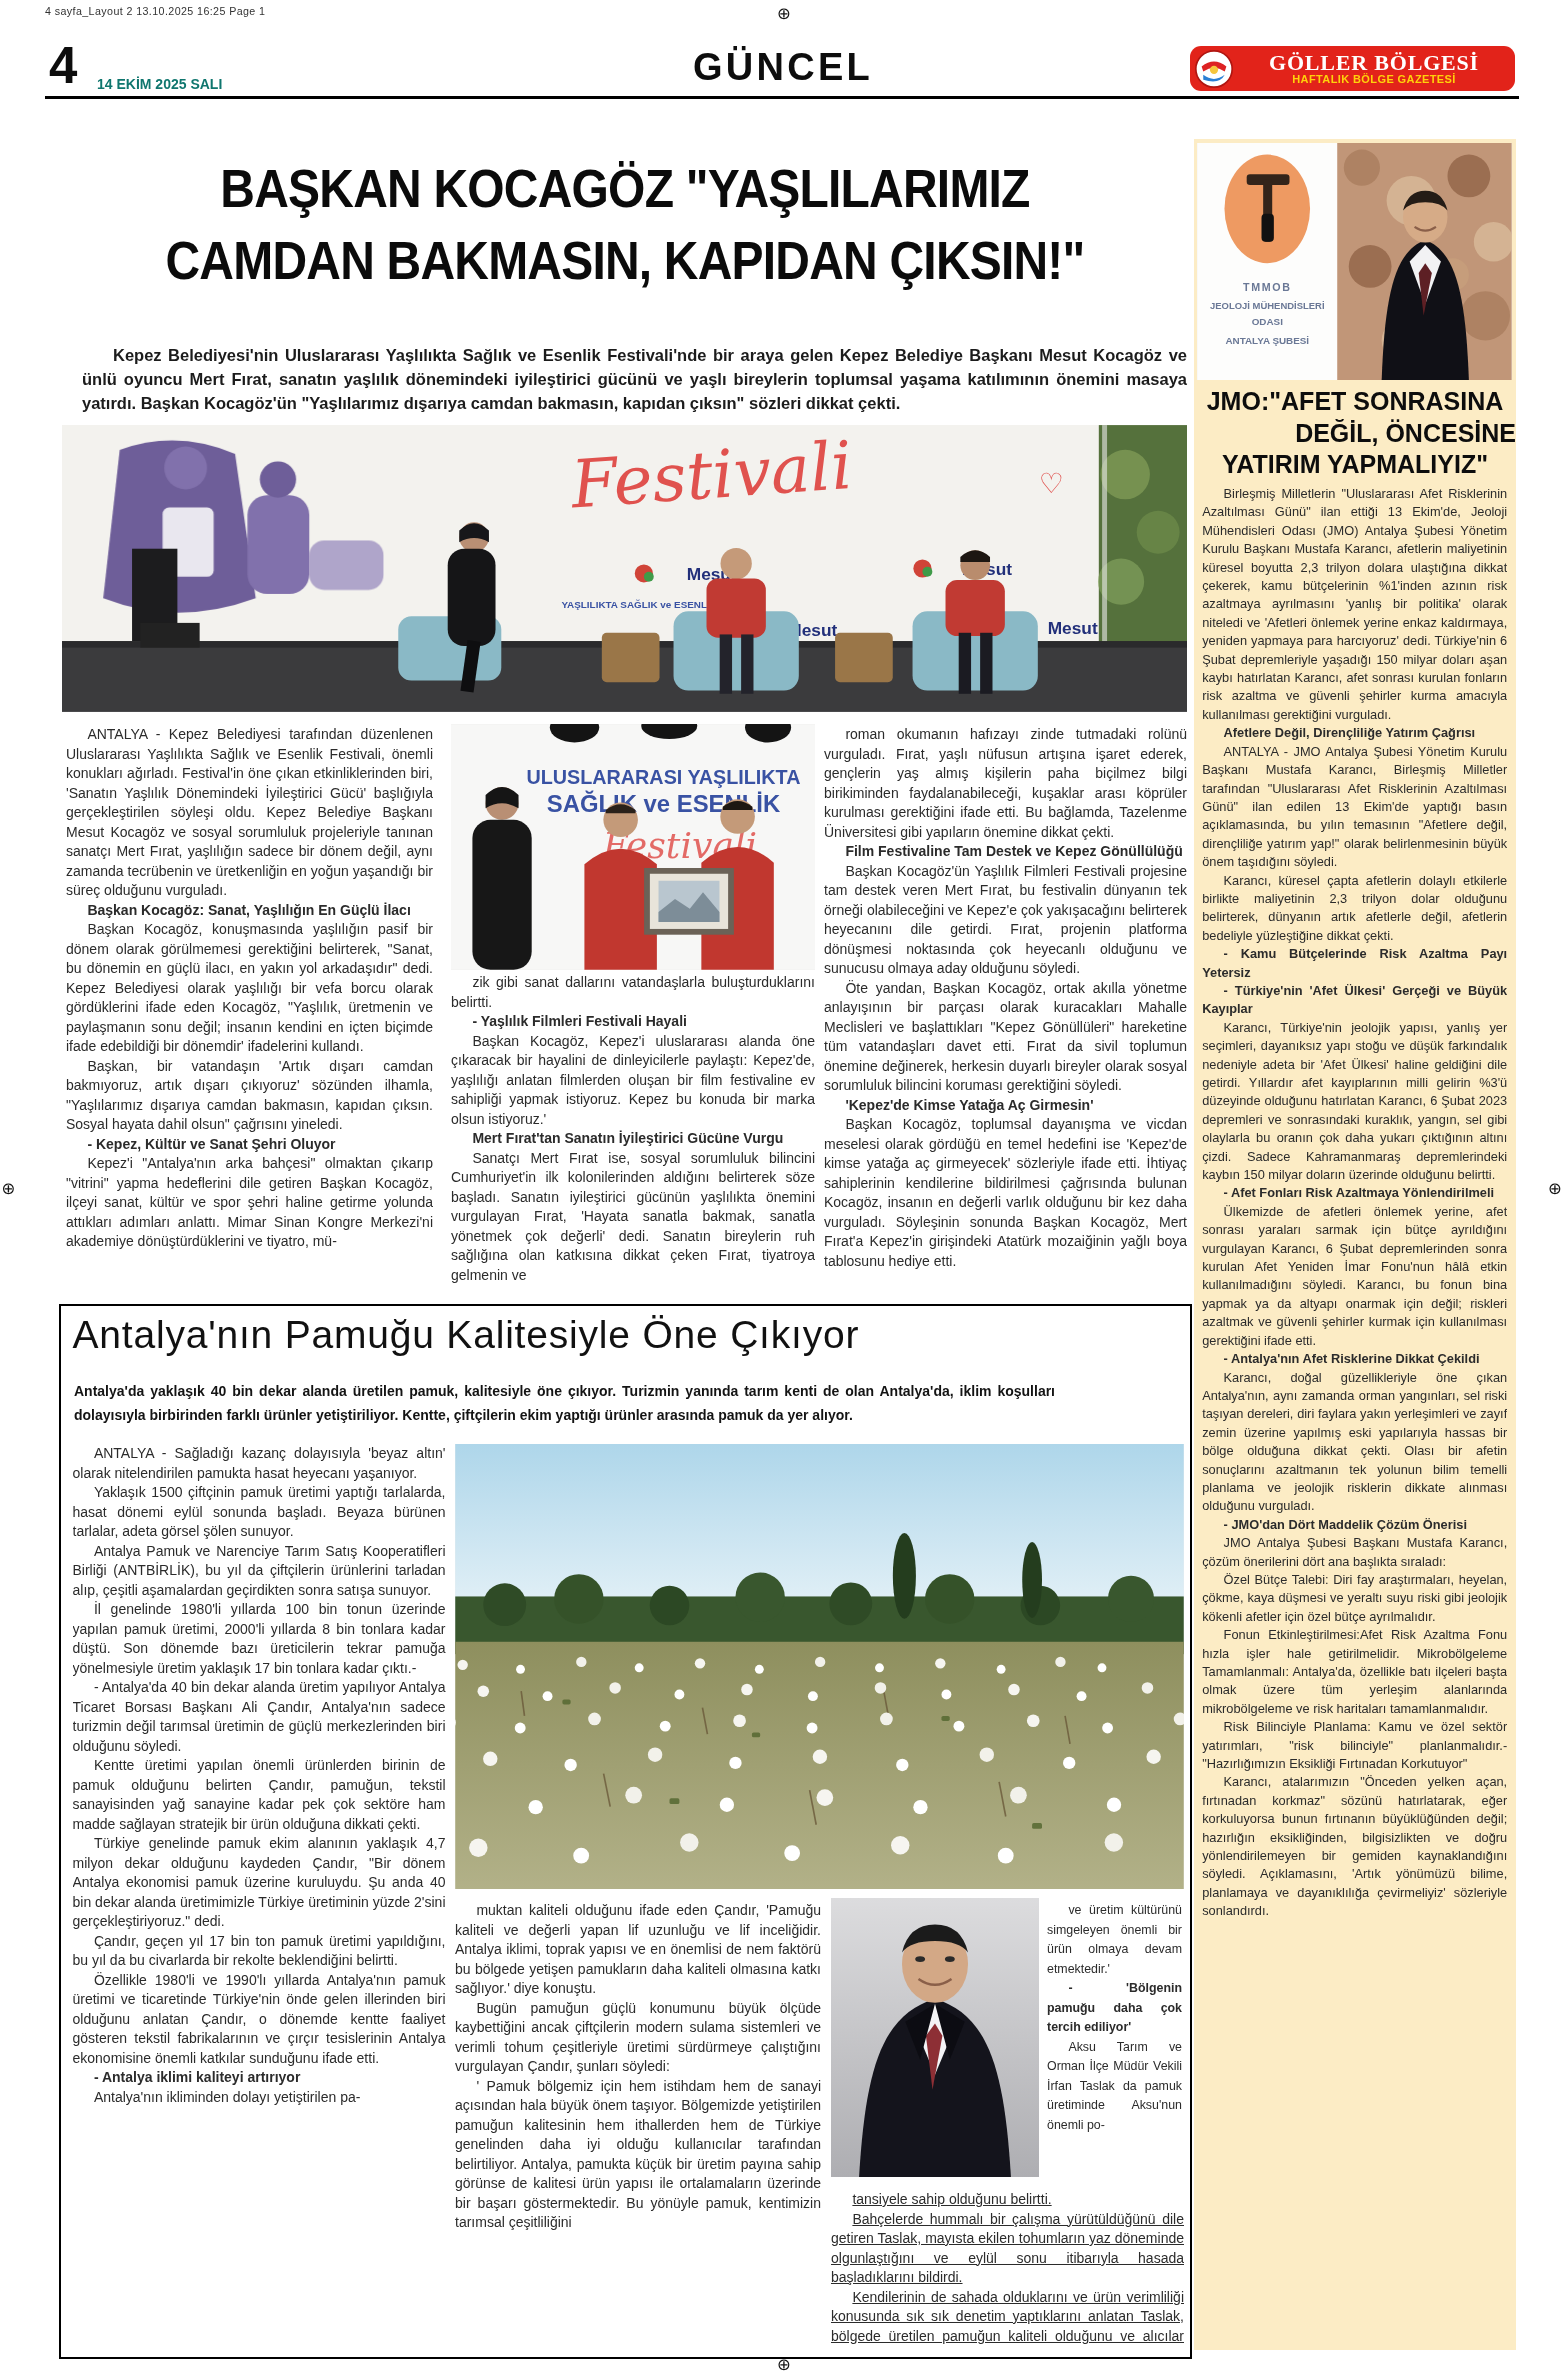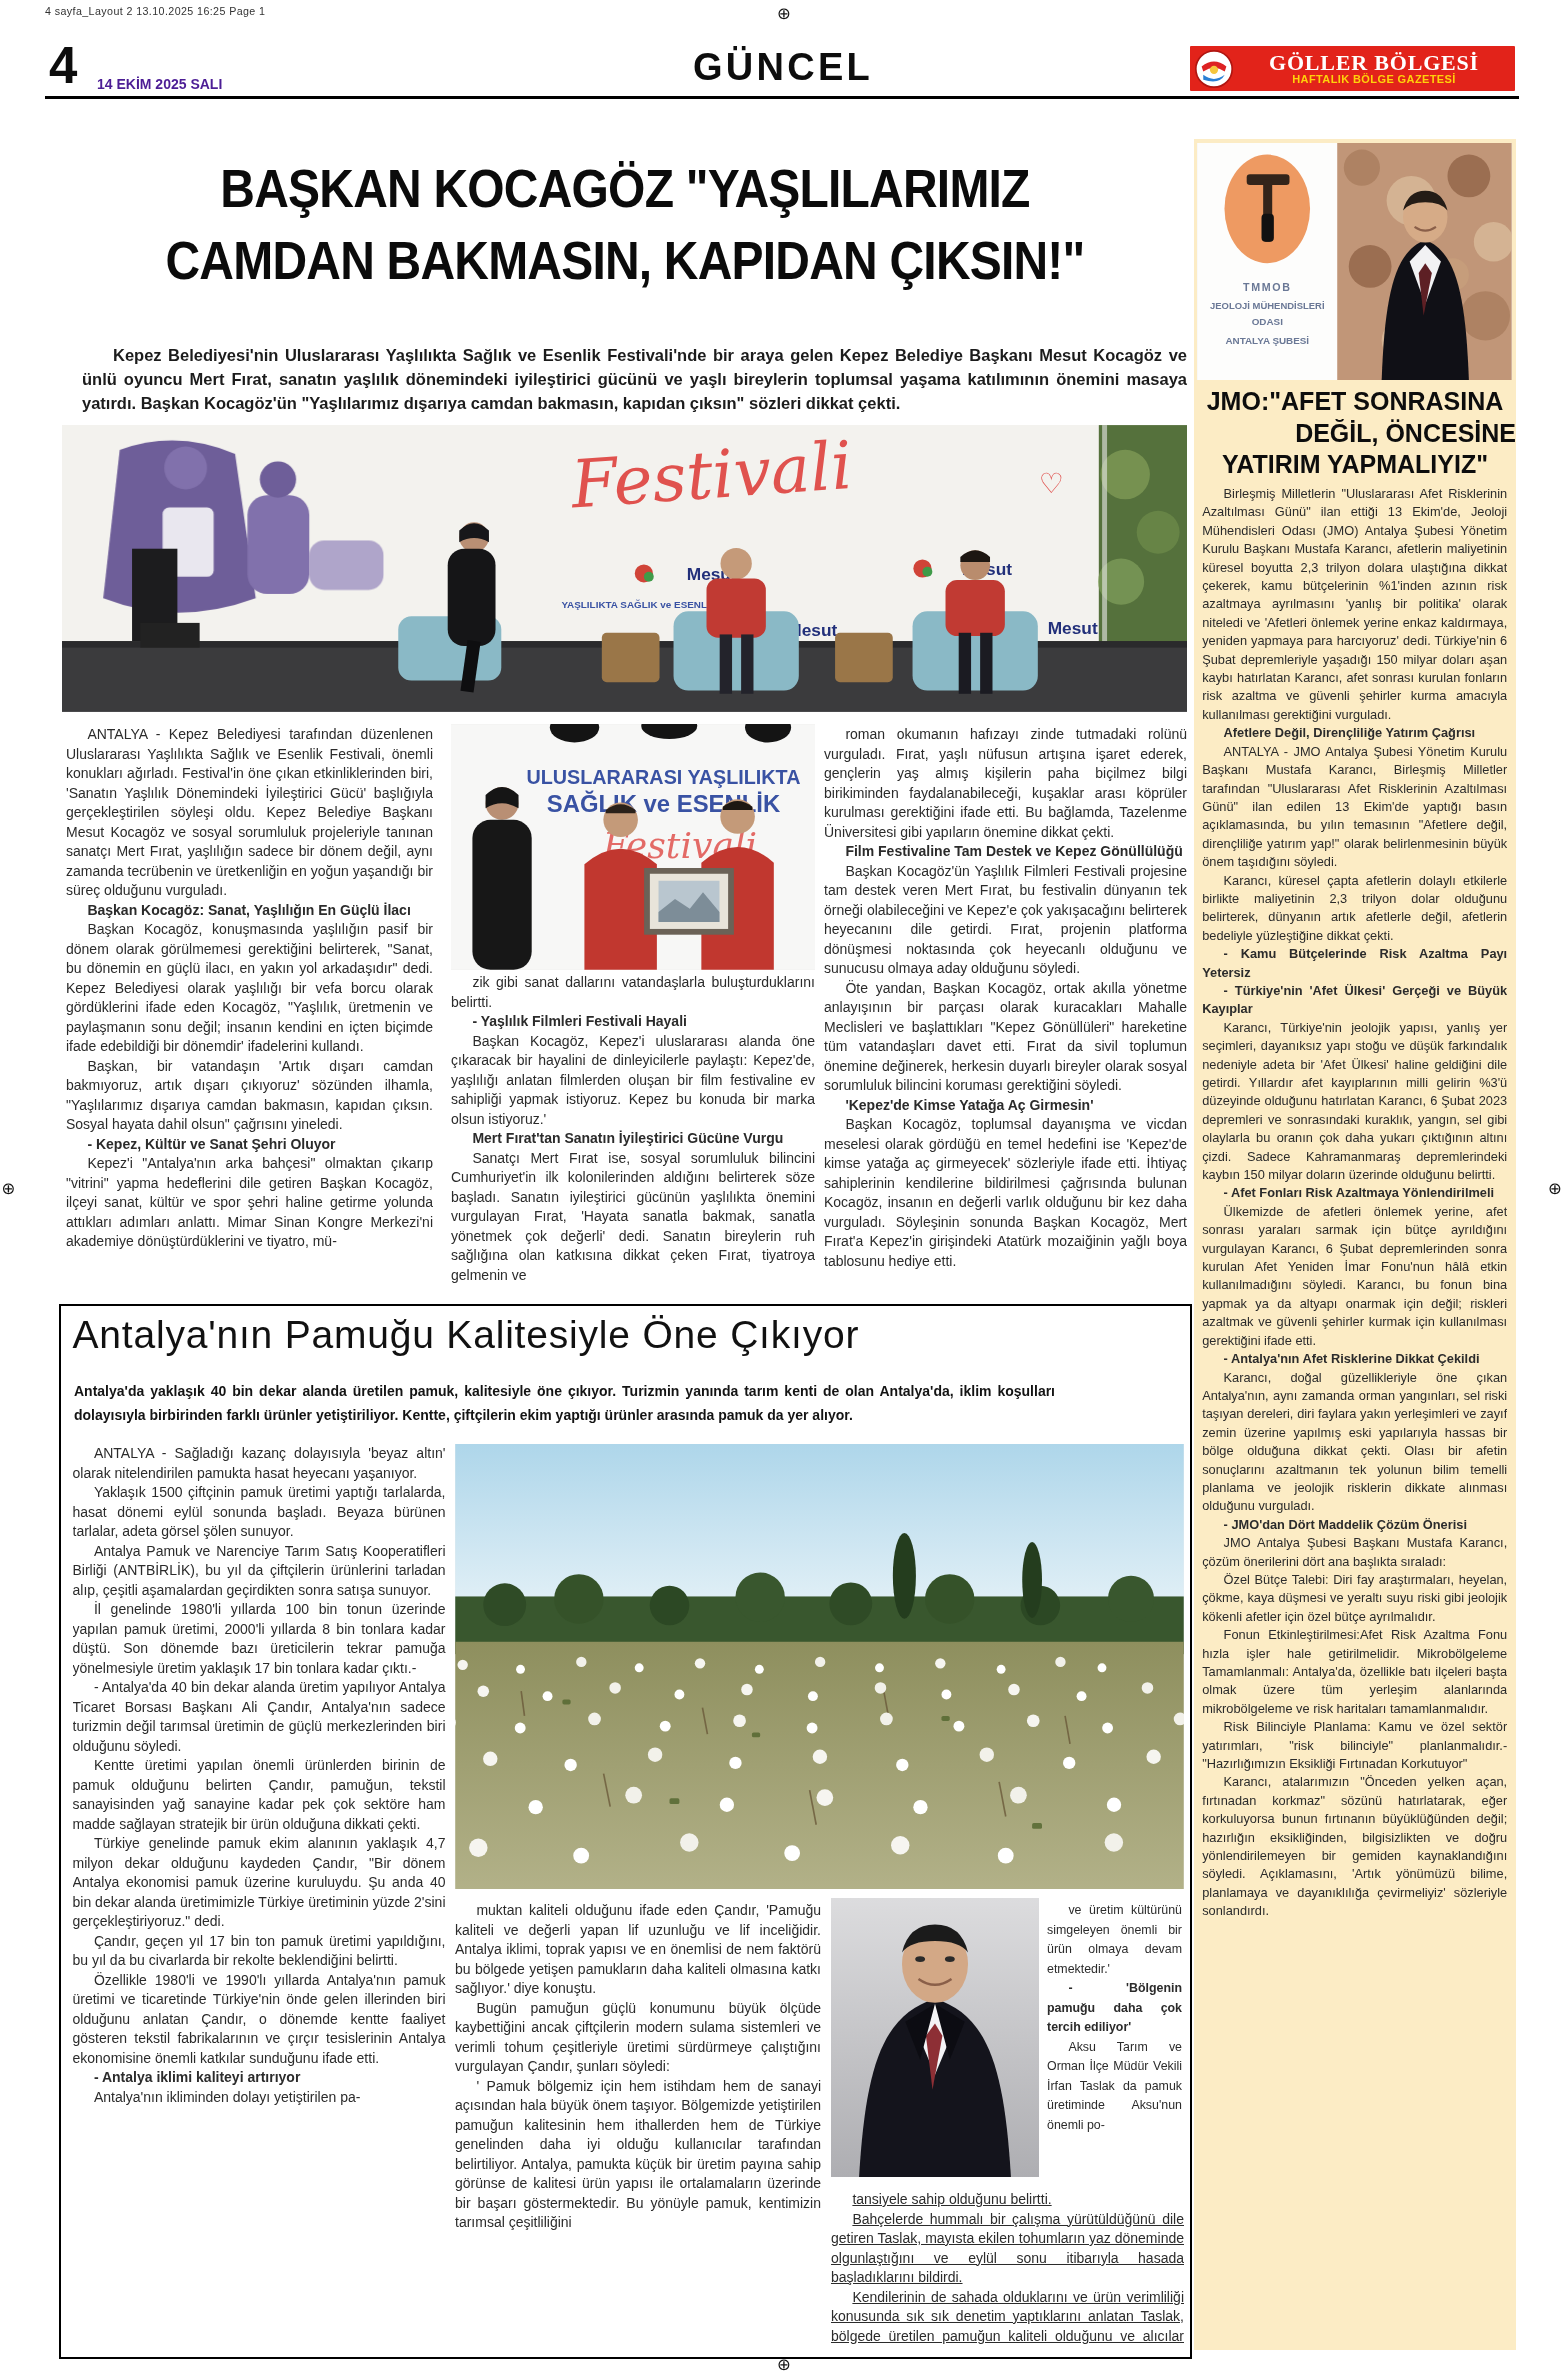--- a/index.html
+++ b/index.html
@@ -4,25 +4,25 @@
 <style>
   html,body{margin:0;padding:0;}
   body{width:1566px;height:2377px;position:relative;background:#fff;
        font-family:"Liberation Sans",sans-serif;color:#222;overflow:hidden;}
   .abs{position:absolute;}
   
   .slug{left:45px;top:5px;font-size:10.7px;color:#333;letter-spacing:0.4px;}
   .regmark{font-size:16.5px;color:#111;line-height:1;}
   
   .pagenum{left:49px;top:40px;font-size:51px;font-weight:800;color:#0d0d0d;line-height:1;}
-  .dateline{left:97px;top:76px;font-size:14px;font-weight:700;color:#4c1d95;}
+  .dateline{left:97px;top:76px;font-size:14px;font-weight:700;color:#0f766e;}
   .section{left:0;top:46px;width:1566px;text-align:center;font-size:38px;font-weight:700;
            letter-spacing:3.3px;color:#0d0d0d;}
   .headrule{left:45px;top:96px;width:1474px;height:2.5px;background:#000;}
-  .masthead{left:1190px;top:46px;width:325px;height:45px;background:#e2231a;border-radius:1px;
+  .masthead{left:1190px;top:46px;width:325px;height:45px;background:#e2231a;border-radius:11px;
             display:flex;align-items:center;padding:0 5px;box-sizing:border-box;gap:5px;}
   .mast-logo{width:38px;height:38px;flex:0 0 38px;}
   .mast-txt{flex:1;text-align:center;}
   .mast-title{font-family:"Liberation Serif",serif;font-weight:700;font-size:22px;color:#fff;
               line-height:21.4px;letter-spacing:0.8px;}
   .mast-sub{font-size:11px;font-weight:700;color:#ffd20a;line-height:12.4px;letter-spacing:0.4px;}
   
   .a1-head{left:58px;width:1134px;text-align:center;font-weight:800;font-size:48px;
            color:#0b0b0b;letter-spacing:-0.8px;line-height:1;transform:scaleY(1.12);}
   .a1-lead{left:82px;top:343px;width:1105px;font-size:16.5px;font-weight:700;line-height:24px;

